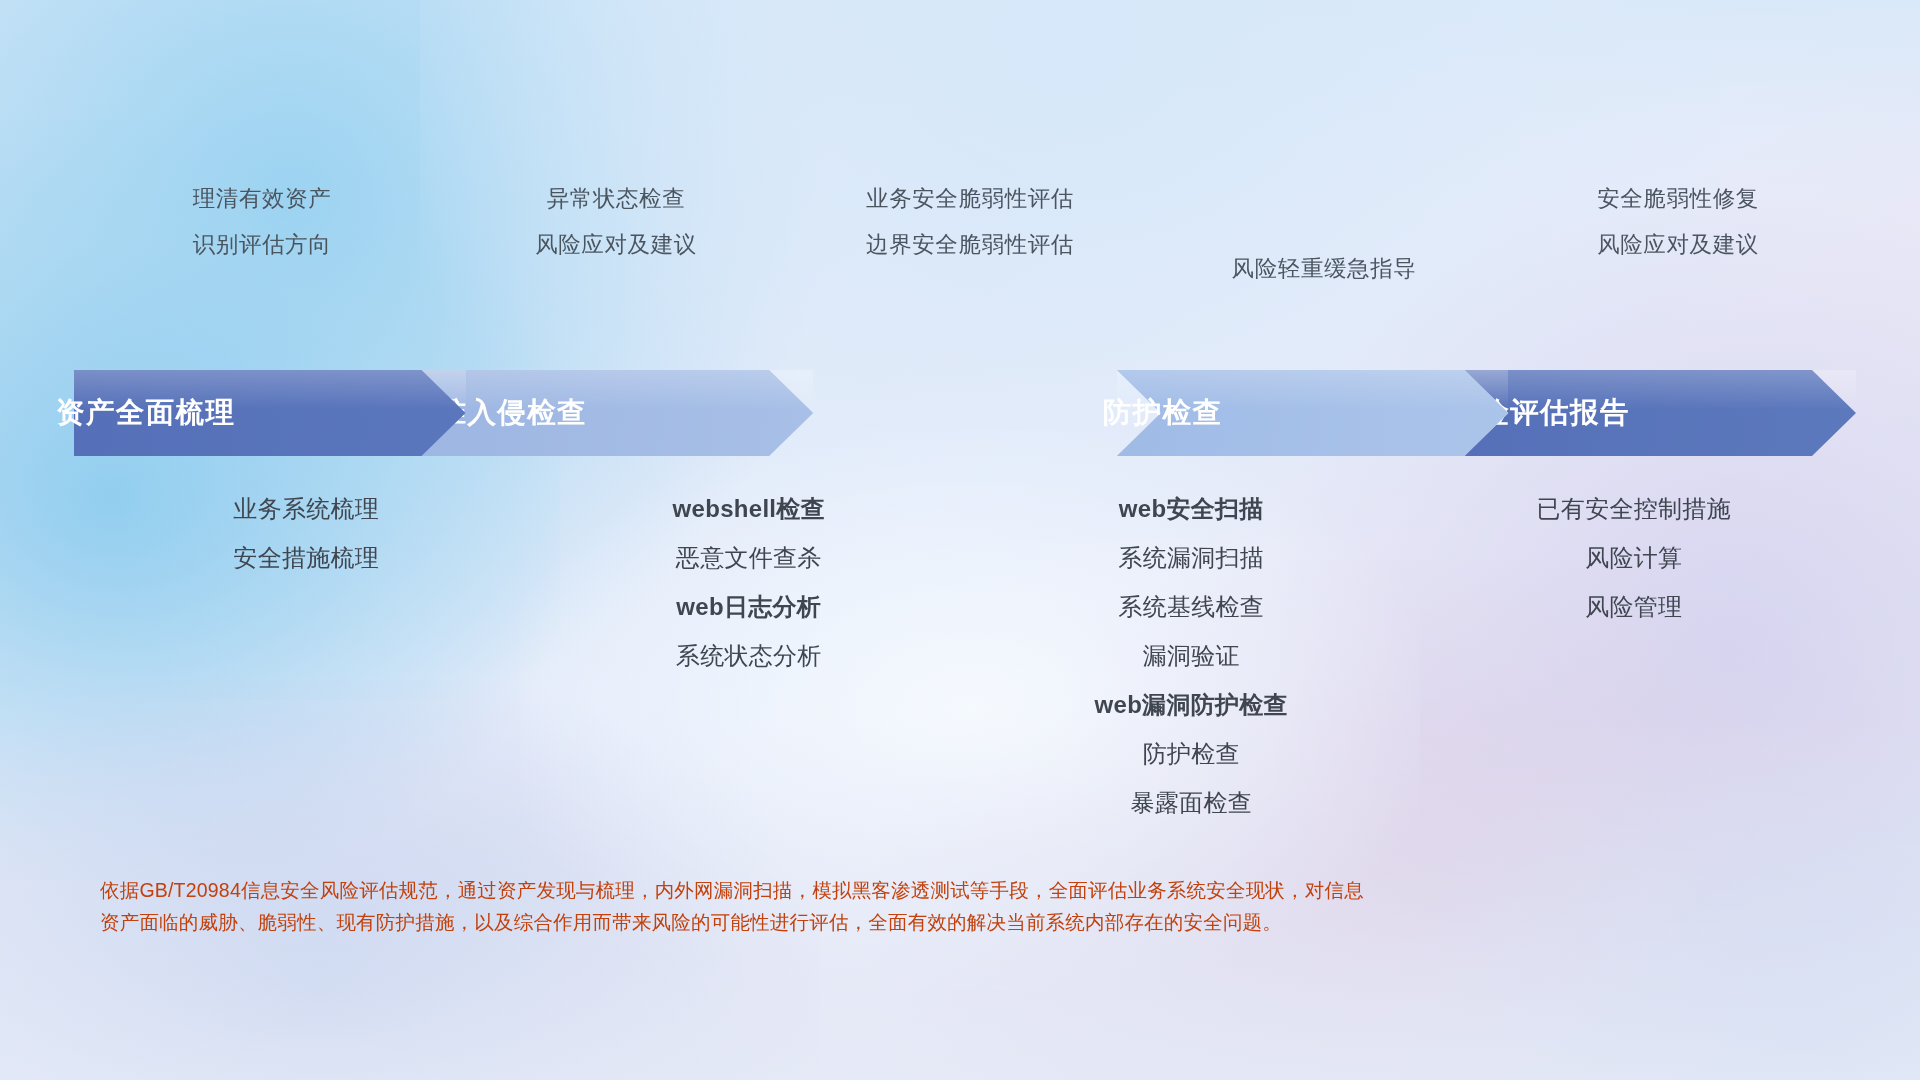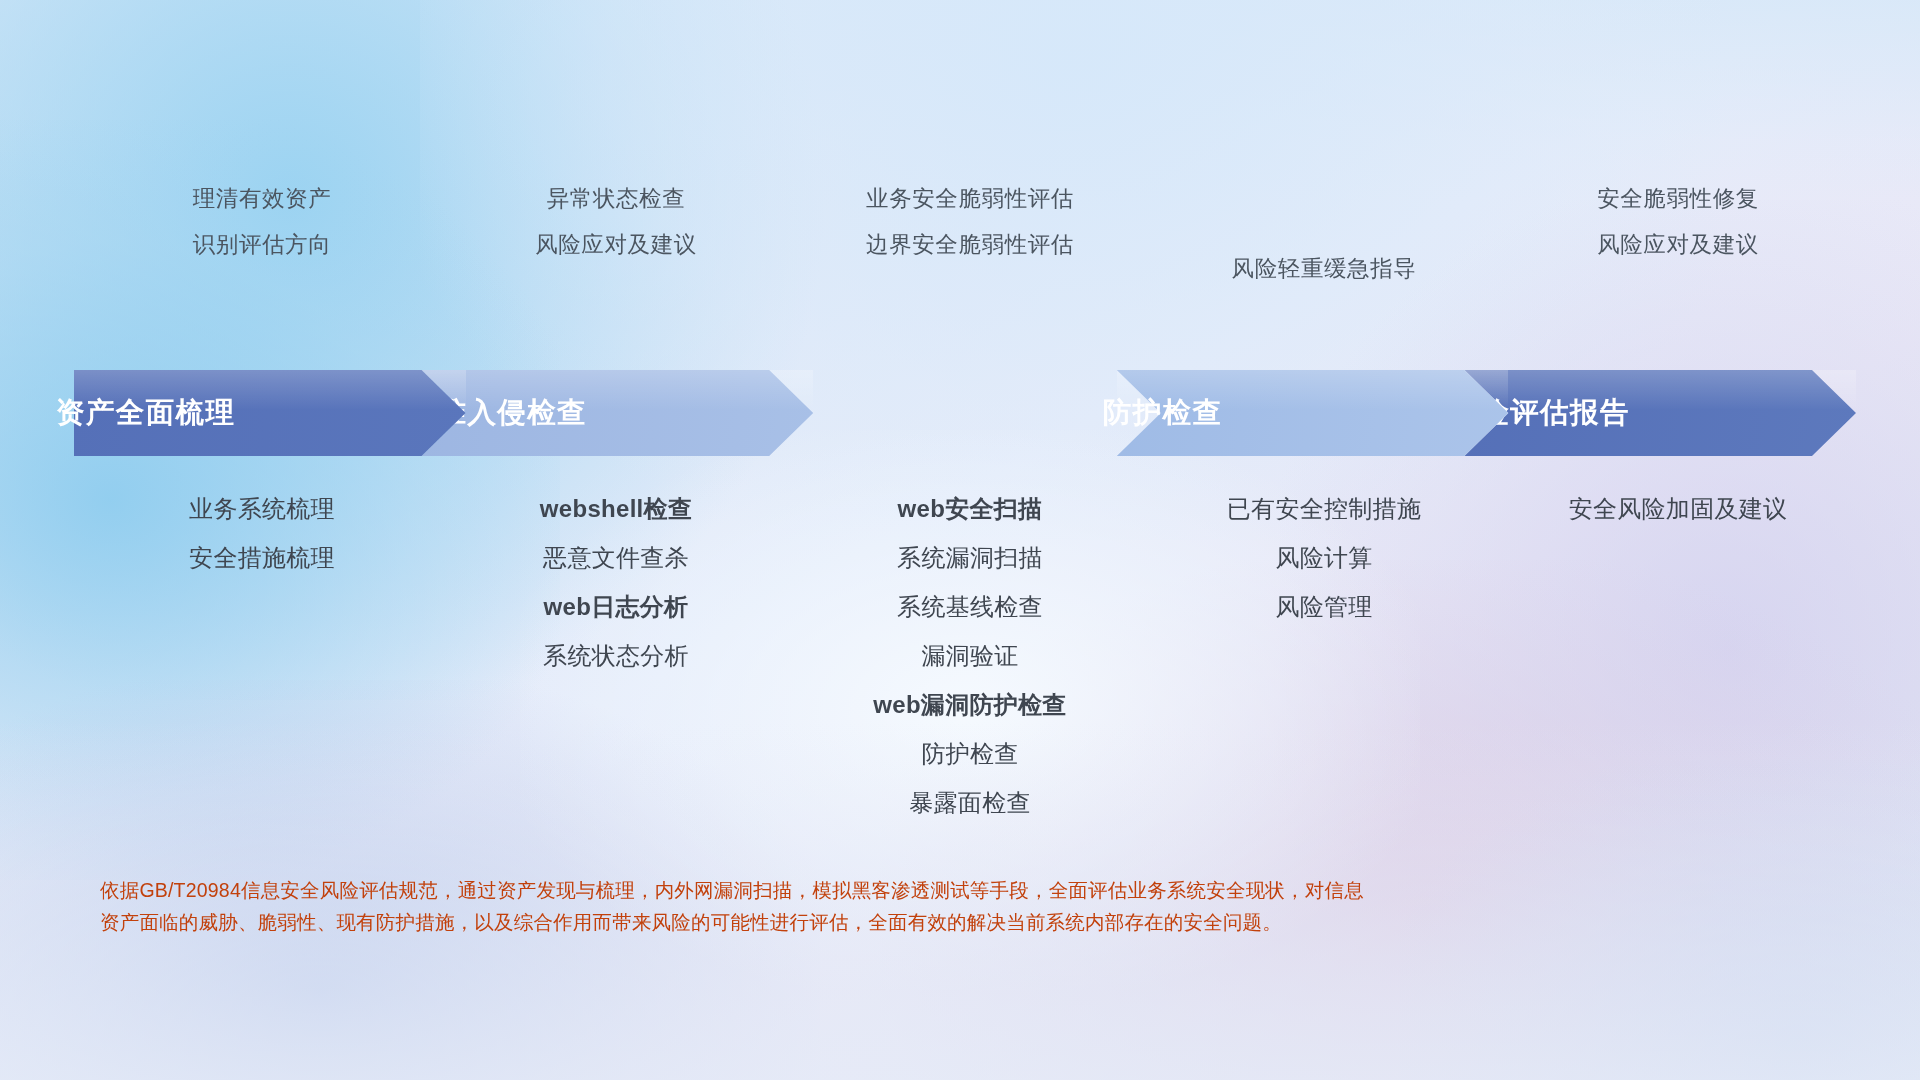--- a/index.html
+++ b/index.html
@@ -200,23 +200,20 @@
         <div class="bot-item">漏洞验证</div>
         <div class="bot-item strong">web漏洞防护检查</div>
         <div class="bot-item">防护检查</div>
         <div class="bot-item">暴露面检查</div>
       </div>
       <div class="col">
         <div class="bot-item">已有安全控制措施</div>
         <div class="bot-item">风险计算</div>
         <div class="bot-item">风险管理</div>
       </div>
-      <div class="col">
-        <div class="bot-item">安全风险加固及建议</div>
-      </div>
     </div>
 
   <div id="footer">
     <p>依据GB/T20984信息安全风险评估规范，通过资产发现与梳理，内外网漏洞扫描，模拟黑客渗透测试等手段，全面评估业务系统安全现状，对信息</p>
     <p>资产面临的威胁、脆弱性、现有防护措施，以及综合作用而带来风险的可能性进行评估，全面有效的解决当前系统内部存在的安全问题。</p>
   </div>
 
 </div>
 
 </body></html>

